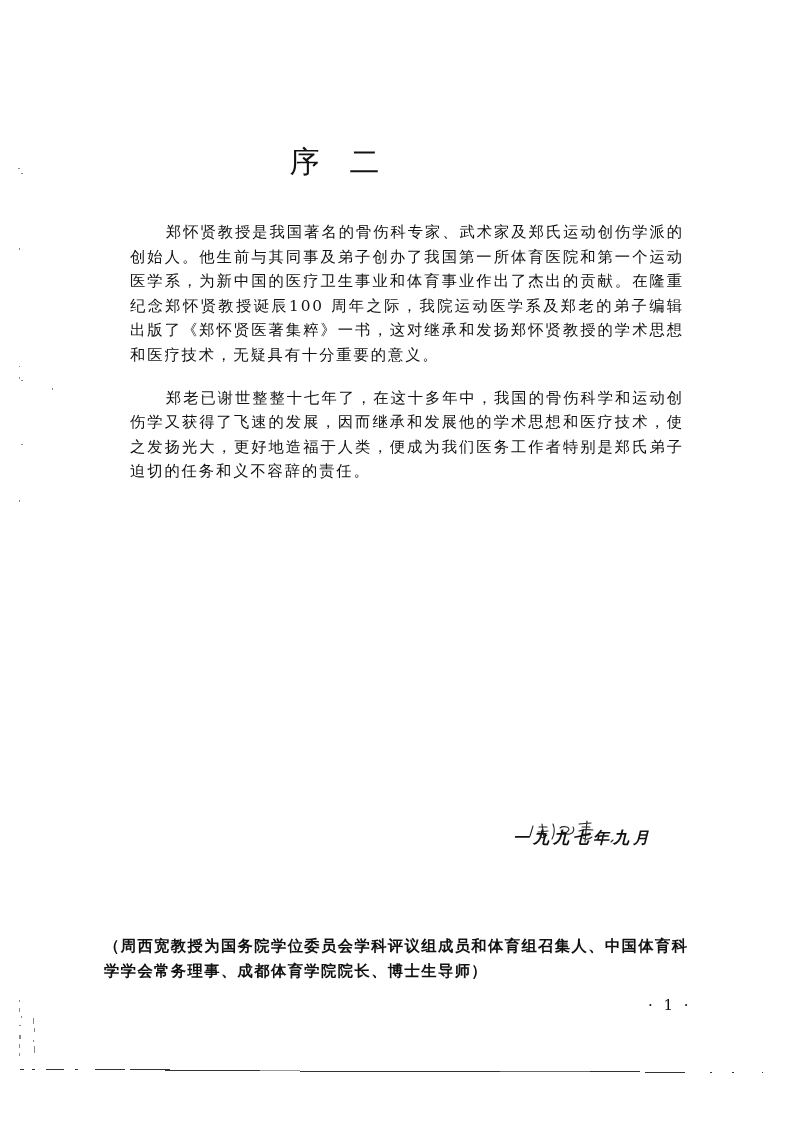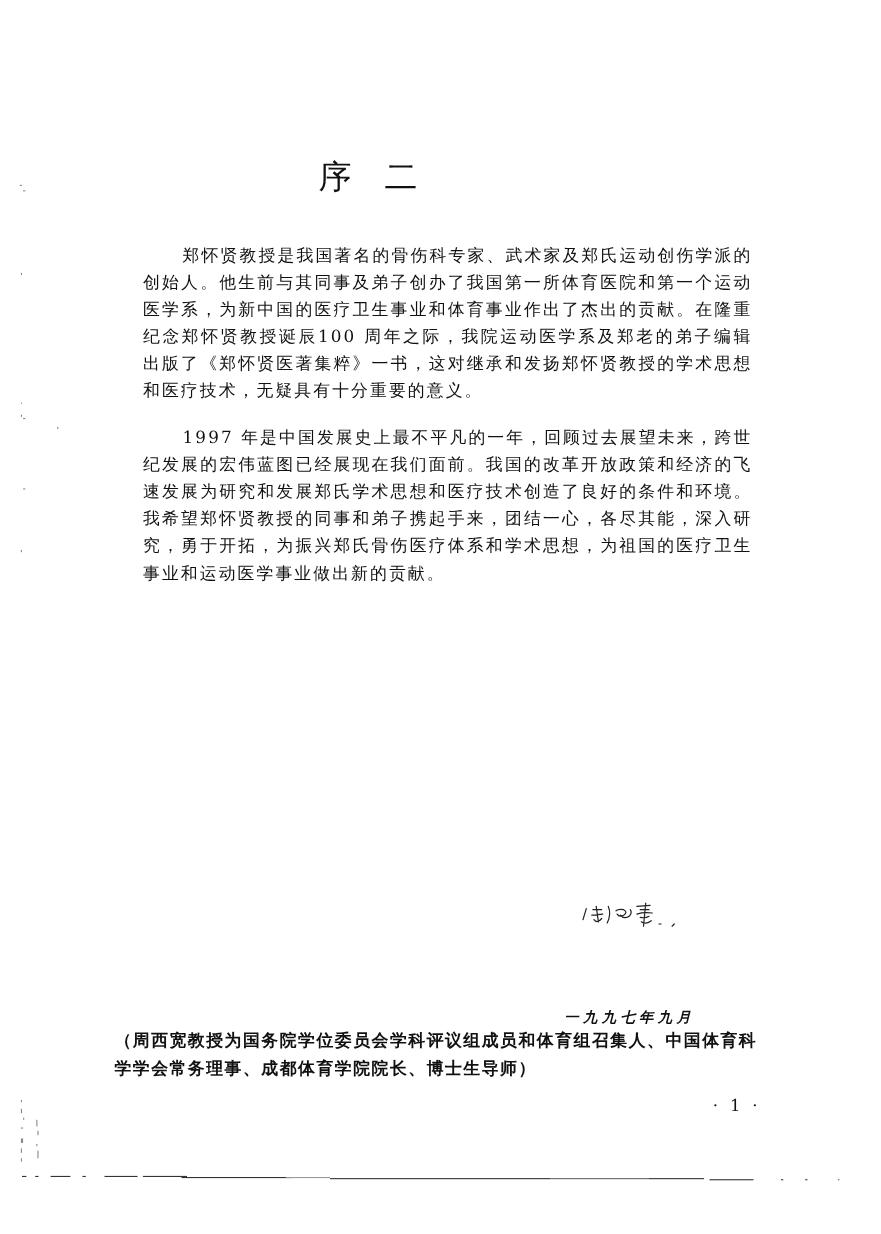--- a/index.html
+++ b/index.html
@@ -46,22 +46,22 @@
       position: absolute;
       left: 527px;
       top: 818px;
       width: 140px;
       height: 30px;
     }
     .signature svg { display: block; }
     .date {
       position: absolute;
       left: 513px;
-      top: 916px;
-      font-size: 13px;
+      top: 828px;
+      font-size: 16px;
       font-weight: bold;
       letter-spacing: 4px;
       font-style: italic;
     }
     .footnote {
       position: absolute;
       left: 104px;
       top: 934px;
       width: 600px;
       font-size: 15.3px;
@@ -91,21 +91,21 @@
       height: 1122px;
     }
   </style>
 </head>
 <body>
 
 <div class="page-title">序二</div>
 
 <div class="body-text">
   <p>郑怀贤教授是我国著名的骨伤科专家、武术家及郑氏运动创伤学派的创始人。他生前与其同事及弟子创办了我国第一所体育医院和第一个运动医学系，为新中国的医疗卫生事业和体育事业作出了杰出的贡献。在隆重纪念郑怀贤教授诞辰100 周年之际，我院运动医学系及郑老的弟子编辑出版了《郑怀贤医著集粹》一书，这对继承和发扬郑怀贤教授的学术思想和医疗技术，无疑具有十分重要的意义。</p>
-  <p>1997 年是中国发展史上最不平凡的一年，回顾过去展望未来，跨世纪发展的宏伟蓝图已经展现在我们面前。我国的改革开放政策和经济的飞速发展为研究和发展郑氏学术思想和医疗技术创造了良好的条件和环境。我希望郑怀贤教授的同事和弟子携起手来，团结一心，各尽其能，深入研究，勇于开拓，为振兴郑氏骨伤医疗体系和学术思想，为祖国的医疗卫生事业和运动医学事业做出新的贡献。</p>
+  <p>郑老已谢世整整十七年了，在这十多年中，我国的骨伤科学和运动创伤学又获得了飞速的发展，因而继承和发展他的学术思想和医疗技术，使之发扬光大，更好地造福于人类，便成为我们医务工作者特别是郑氏弟子迫切的任务和义不容辞的责任。</p>
 </div>
 
 <div class="signature" title="(周西宽)">
   <svg width="140" height="30" viewBox="0 0 140 30">
     <g fill="none" stroke="#222" stroke-width="1.1" stroke-linecap="round">
       <path d="M3 18 L6 8"></path>
       <path d="M12 9 L20 9 M15 6 L17 20 M11 14 L21 13 M13 18 Q16 22 20 17"></path>
       <path d="M26 6 Q29 13 25 21"></path>
       <path d="M33 10 Q35 8 40 9 Q44 11 40 14 Q36 16 34 13 M37 14 Q40 18 45 15 Q48 12 46 9"></path>
       <path d="M52 6 L64 5 M55 9 L63 9 M52 13 Q58 11 66 12 M55 16 Q60 17 63 15 M56 20 Q60 23 65 19 M60 3 L58 24"></path>

